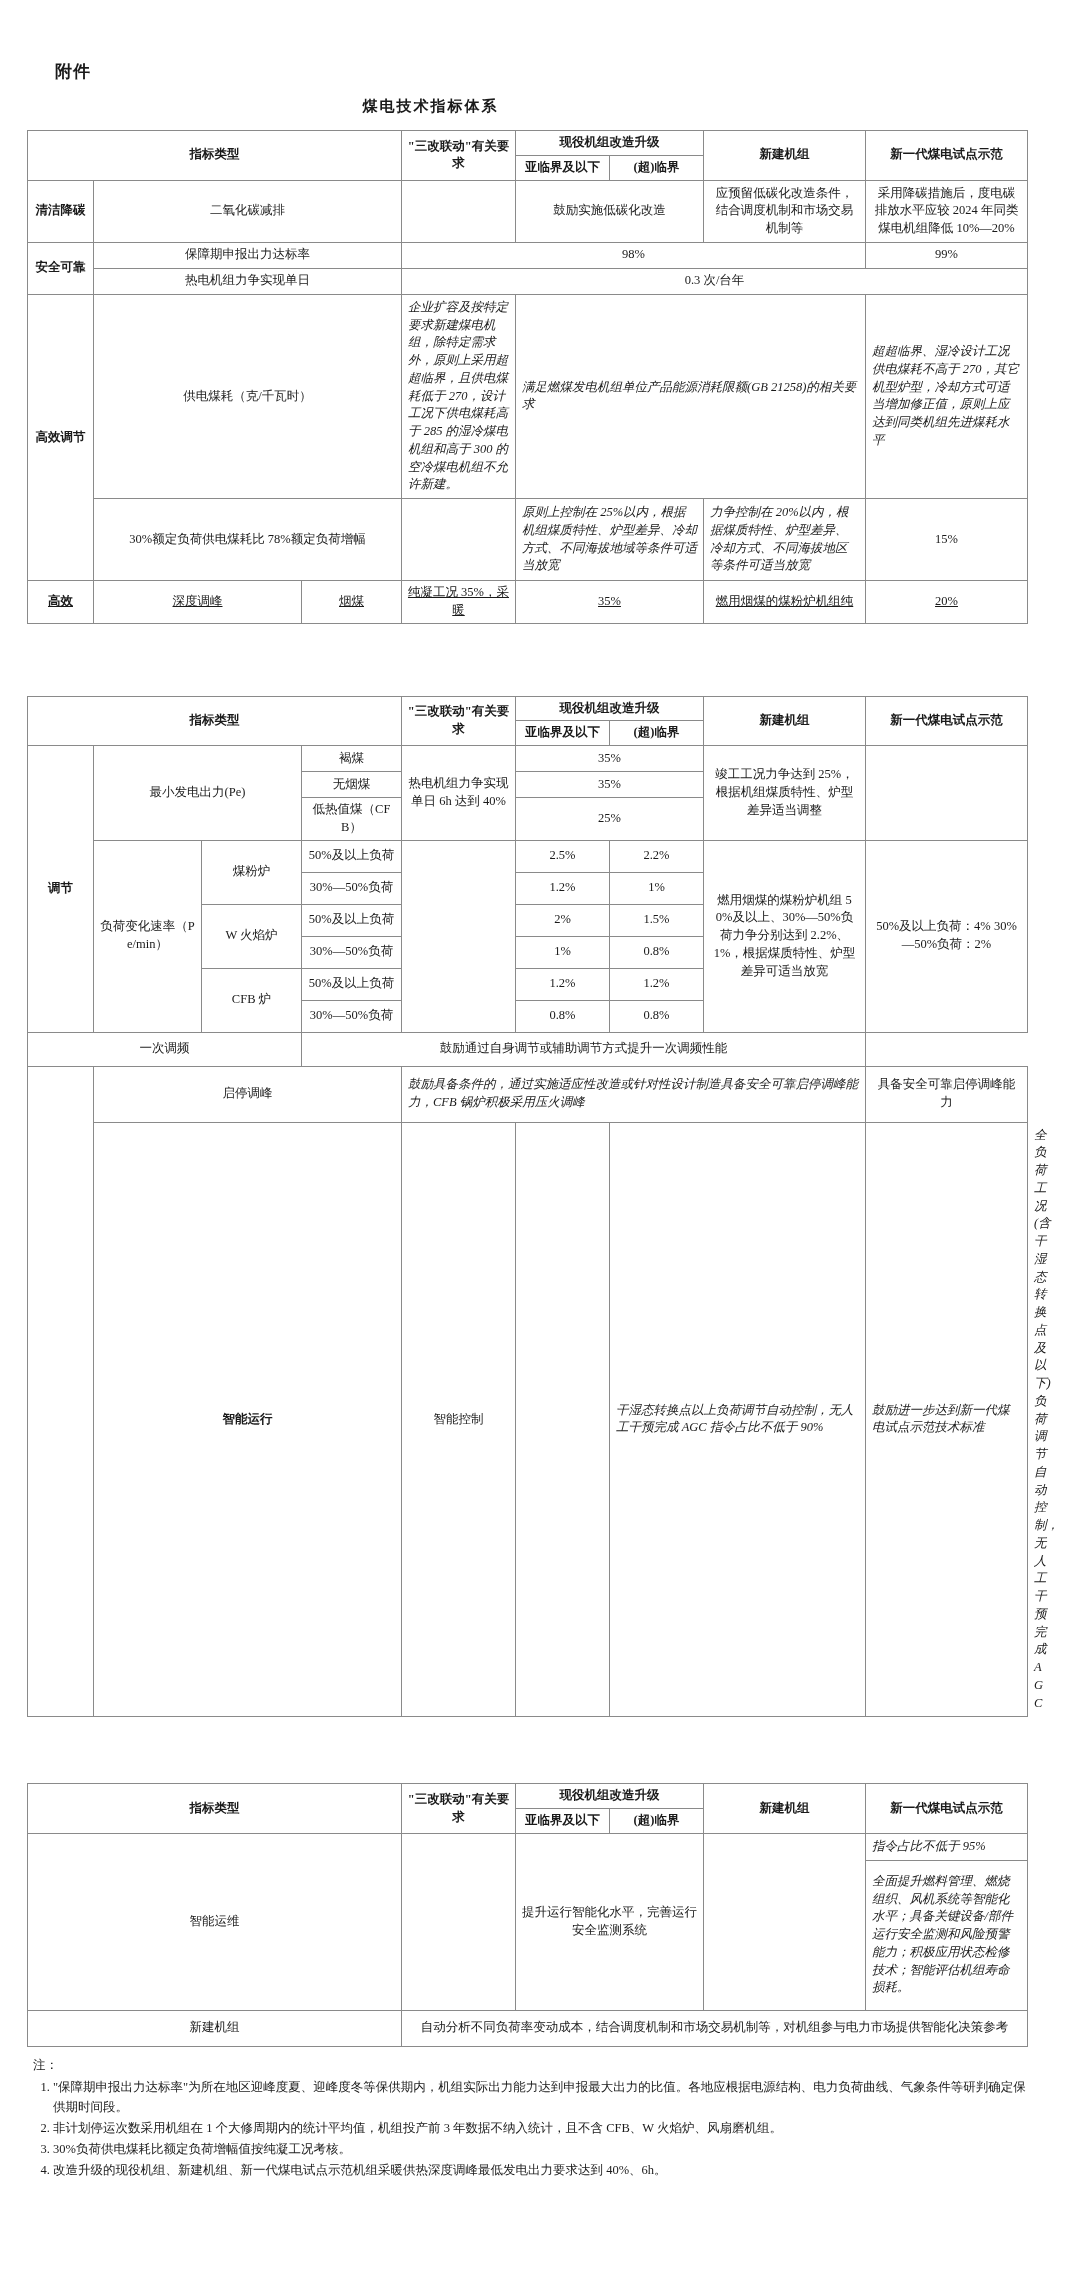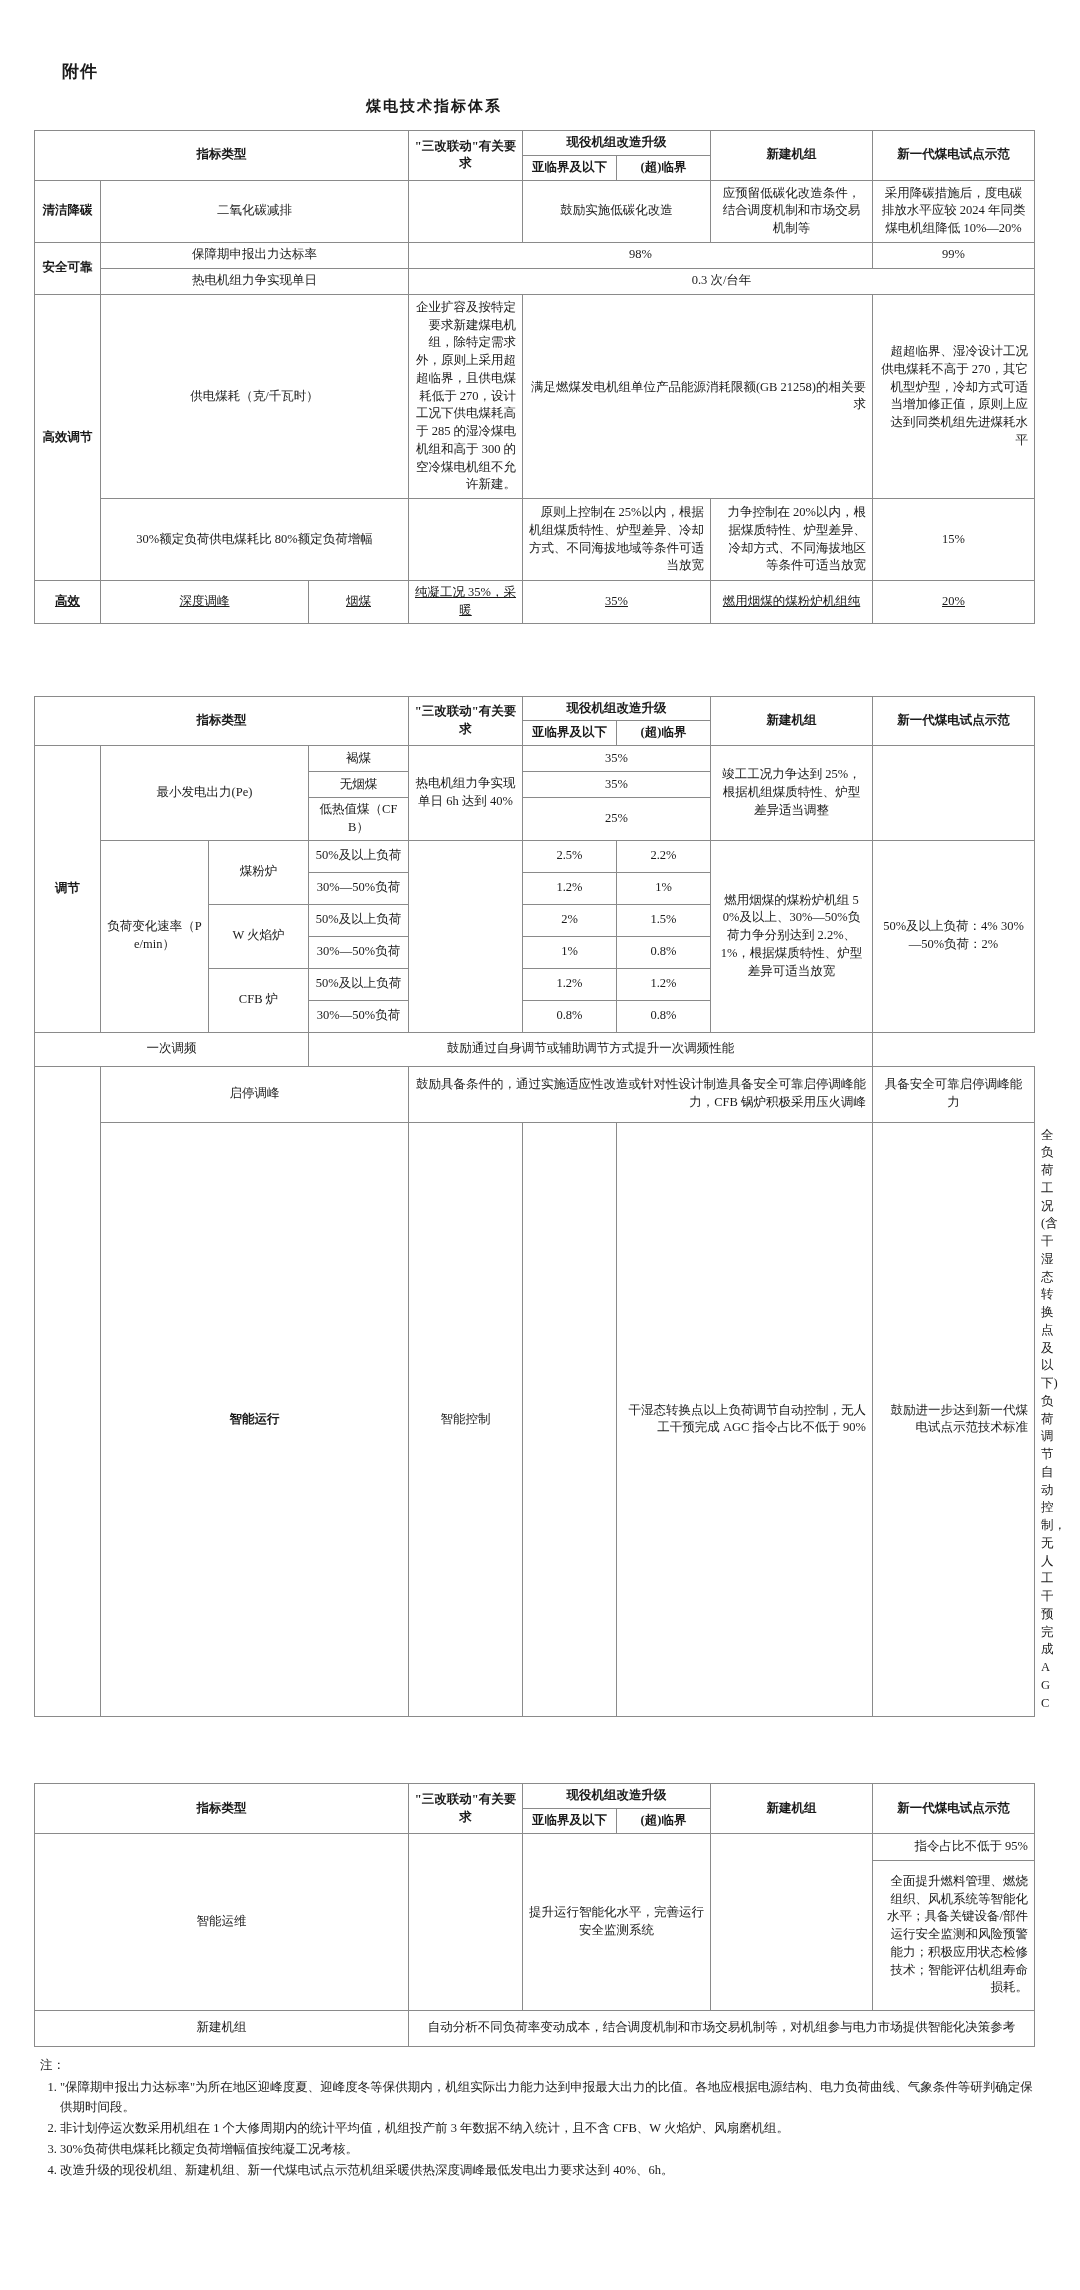--- a/index.html
+++ b/index.html
@@ -6,21 +6,21 @@
   body{
     width:1080px;
     background:#ffffff;
     font-family:"Liberation Serif","DejaVu Serif",serif;
     color:#1a1a1a;
   }
   .page{
     width:868px;
     min-height:2290px;
     box-sizing:border-box;
-    padding:60px 34px 20px 34px;
+    padding:60px 34px 20px 27px;
     position:relative;
   }
   .attach{
     font-size:17px;
     font-weight:bold;
     margin:0 0 14px 28px;
     letter-spacing:1px;
   }
   .doc-title{
     text-align:center;
@@ -38,21 +38,21 @@
   td,th{
     border:1px solid #8a8a8a;
     font-size:12.5px;
     line-height:1.42;
     padding:3px 4px;
     vertical-align:middle;
     text-align:center;
     word-break:break-all;
   }
   th{font-weight:bold;}
-  .lead{text-align:right;}
+  .lead{text-align:left;font-style:italic;}
   .b{font-weight:bold;margin-left:19px;}
   .pad{padding:4px 6px;}
   .spacer{height:72px;}
   .spacer2{height:66px;}
   .notes{
     width:1000px;
     margin:8px auto 0 auto;
     font-size:12.5px;
     line-height:1.6;
   }
@@ -125,21 +125,21 @@
 
     <tr class="tall">
       <td class="b" rowspan="2"><span>高效调节</span></td>
       <td colspan="3">供电煤耗（克/千瓦时）</td>
       <td class="lead pad">企业扩容及按特定要求新建煤电机组，除特定需求外，原则上采用超超临界，且供电煤耗低于 270，设计工况下供电煤耗高于 285 的湿冷煤电机组和高于 300 的空冷煤电机组不允许新建。</td>
       <td colspan="3" class="lead pad">满足燃煤发电机组单位产品能源消耗限额(GB 21258)的相关要求</td>
       <td class="lead pad">超超临界、湿冷设计工况供电煤耗不高于 270，其它机型炉型，冷却方式可适当增加修正值，原则上应达到同类机组先进煤耗水平</td>
     </tr>
 
     <tr style="height:82px;">
-      <td colspan="3">30%额定负荷供电煤耗比 80%额定负荷增幅</td>
+      <td colspan="3">30%额定负荷供电煤耗比 78%额定负荷增幅</td>
       <td></td>
       <td colspan="2" class="lead pad">原则上控制在 25%以内，根据机组煤质特性、炉型差异、冷却方式、不同海拔地域等条件可适当放宽</td>
       <td class="lead pad">力争控制在 20%以内，根据煤质特性、炉型差异、冷却方式、不同海拔地区等条件可适当放宽</td>
       <td>15%</td>
     </tr>
 
     <tr style="height:30px;text-decoration:underline;">
       <td class="b">高效</td>
       <td colspan="2">深度调峰</td>
       <td>烟煤</td>

